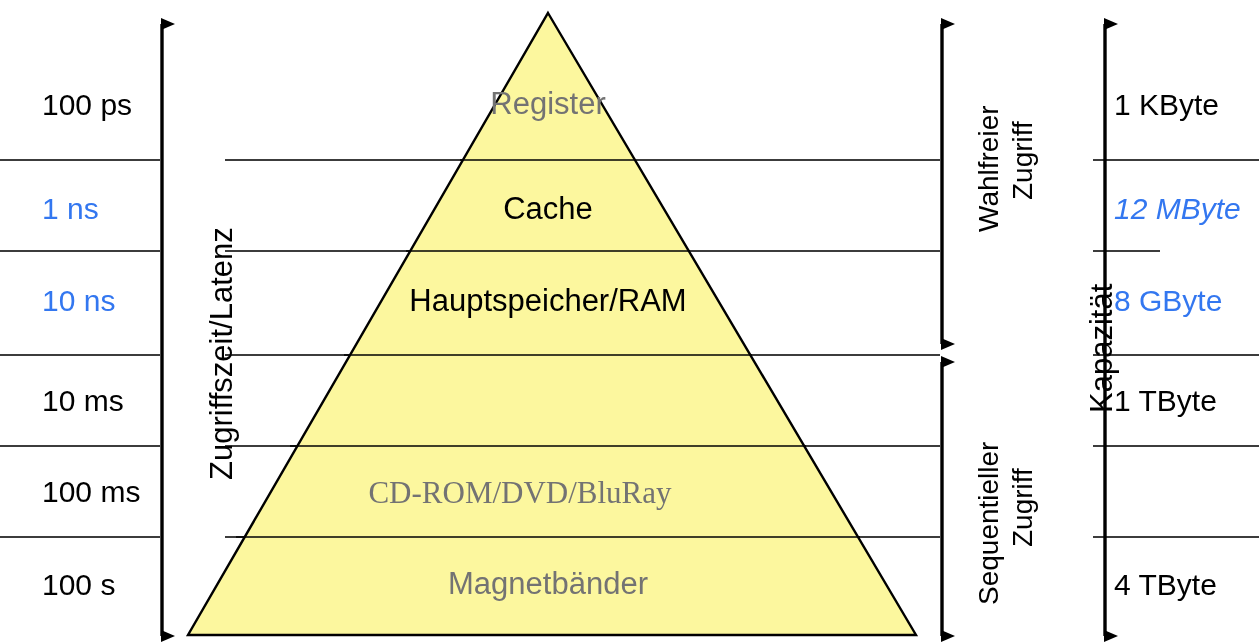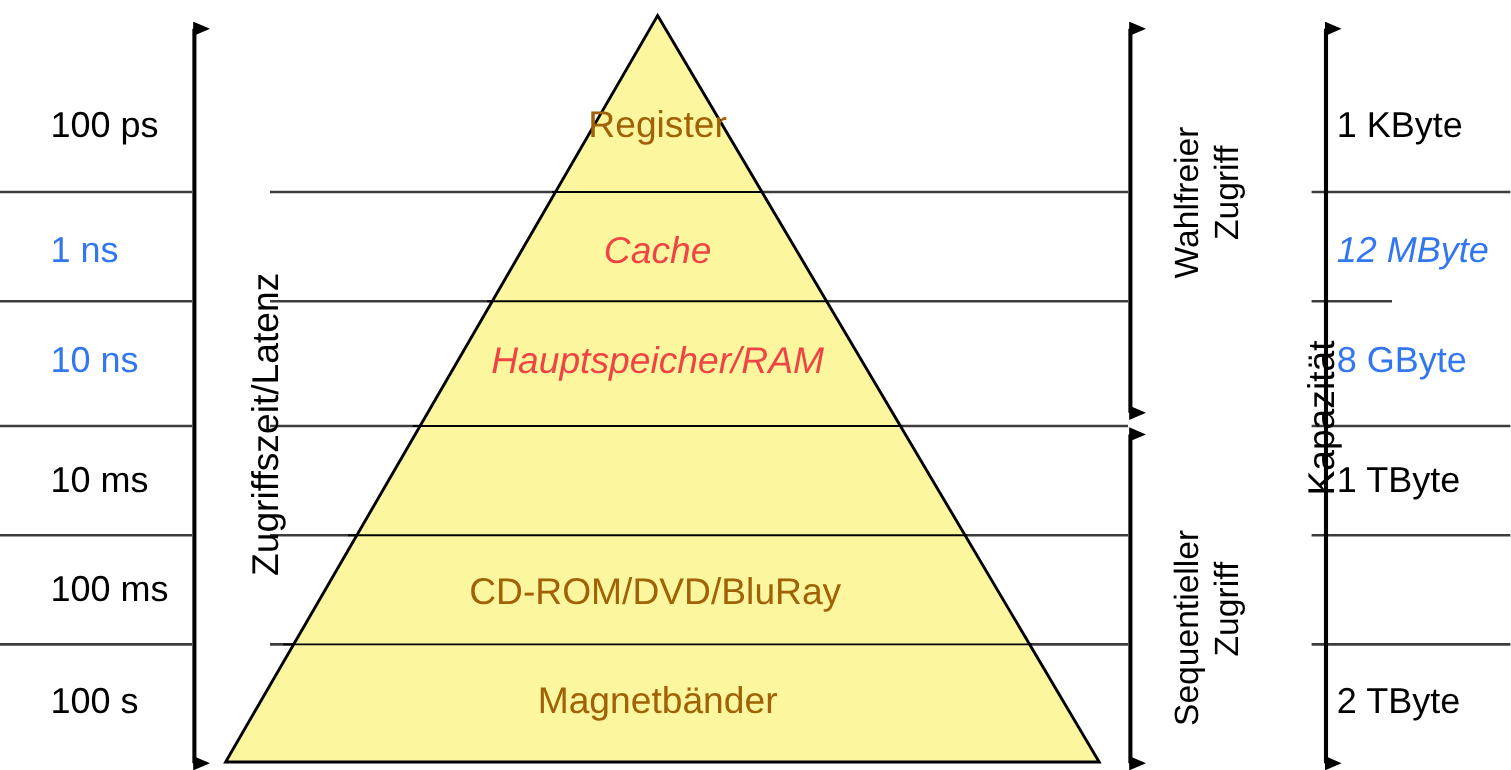--- a/index.html
+++ b/index.html
@@ -31,27 +31,27 @@
     white-space: nowrap;
     line-height: 1;
   }
   .lbl.blue { color: #3377F0; }
   .left-label  { text-align: left; }
   .right-label { text-align: left; }
   .tier-label {
     position: absolute;
     font-family: "Liberation Sans", sans-serif;
     font-size: 31px;
-    color: #a16207;
+    color: #737373;
     white-space: nowrap;
     line-height: 1;
     text-align: center;
     transform: translateX(-50%);
   }
-  .tier-label.blue { color: #ef4444; font-style: italic; }
+  .tier-label.blue { color: #000000; }
   .axis-title {
     position: absolute;
     font-family: "Liberation Sans", sans-serif;
     font-size: 31px;
     color: #000000;
     white-space: nowrap;
     line-height: 1;
     transform-origin: 0 0;
     transform: rotate(-90deg);
   }
@@ -136,26 +136,26 @@
   <div class="lbl left-label blue" style="left:42px; top:184px;">1 ns</div>
   <div class="lbl left-label blue" style="left:42px; top:276px;">10 ns</div>
   <div class="lbl left-label" style="left:42px;  top:376px;">10 ms</div>
   <div class="lbl left-label" style="left:42px;  top:467px;">100 ms</div>
   <div class="lbl left-label" style="left:42px;  top:560px;">100 s</div>
 
   <div class="lbl right-label" style="left:1114px; top:80px;">1 KByte</div>
   <div class="lbl right-label blue" style="left:1114px; top:184px;font-style:italic;">12 MByte</div>
   <div class="lbl right-label blue" style="left:1114px; top:276px;">8 GByte</div>
   <div class="lbl right-label" style="left:1114px; top:376px;">1 TByte</div>
-  <div class="lbl right-label" style="left:1114px; top:560px;">2 TByte</div>
+  <div class="lbl right-label" style="left:1114px; top:560px;">4 TByte</div>
 
   <div class="tier-label" style="left:548px; top:78px;">Register</div>
   <div class="tier-label blue" style="left:548px; top:183px;">Cache</div>
   <div class="tier-label blue" style="left:548px; top:275px;">Hauptspeicher/RAM</div>
-  <div class="tier-label" style="left:546px; top:467px;">CD-ROM/DVD/BluRay</div>
+  <div class="tier-label" style="left:520px; top:467px;font-family:Liberation Serif, serif;">CD-ROM/DVD/BluRay</div>
   <div class="tier-label" style="left:548px; top:558px;">Magnetbänder</div>
 
   <div class="axis-title" style="left:206px; top:470px;">Zugriffszeit/Latenz</div>
 
   <div class="axis-title" style="left:1086px; top:403px;">Kapazität</div>
 
   <div class="bracket-title" style="left:975px; top:222px;">Wahlfreier</div>
   <div class="bracket-title" style="left:1009px; top:190px;">Zugriff</div>
 
   <div class="bracket-title" style="left:975px; top:595px;">Sequentieller</div>

